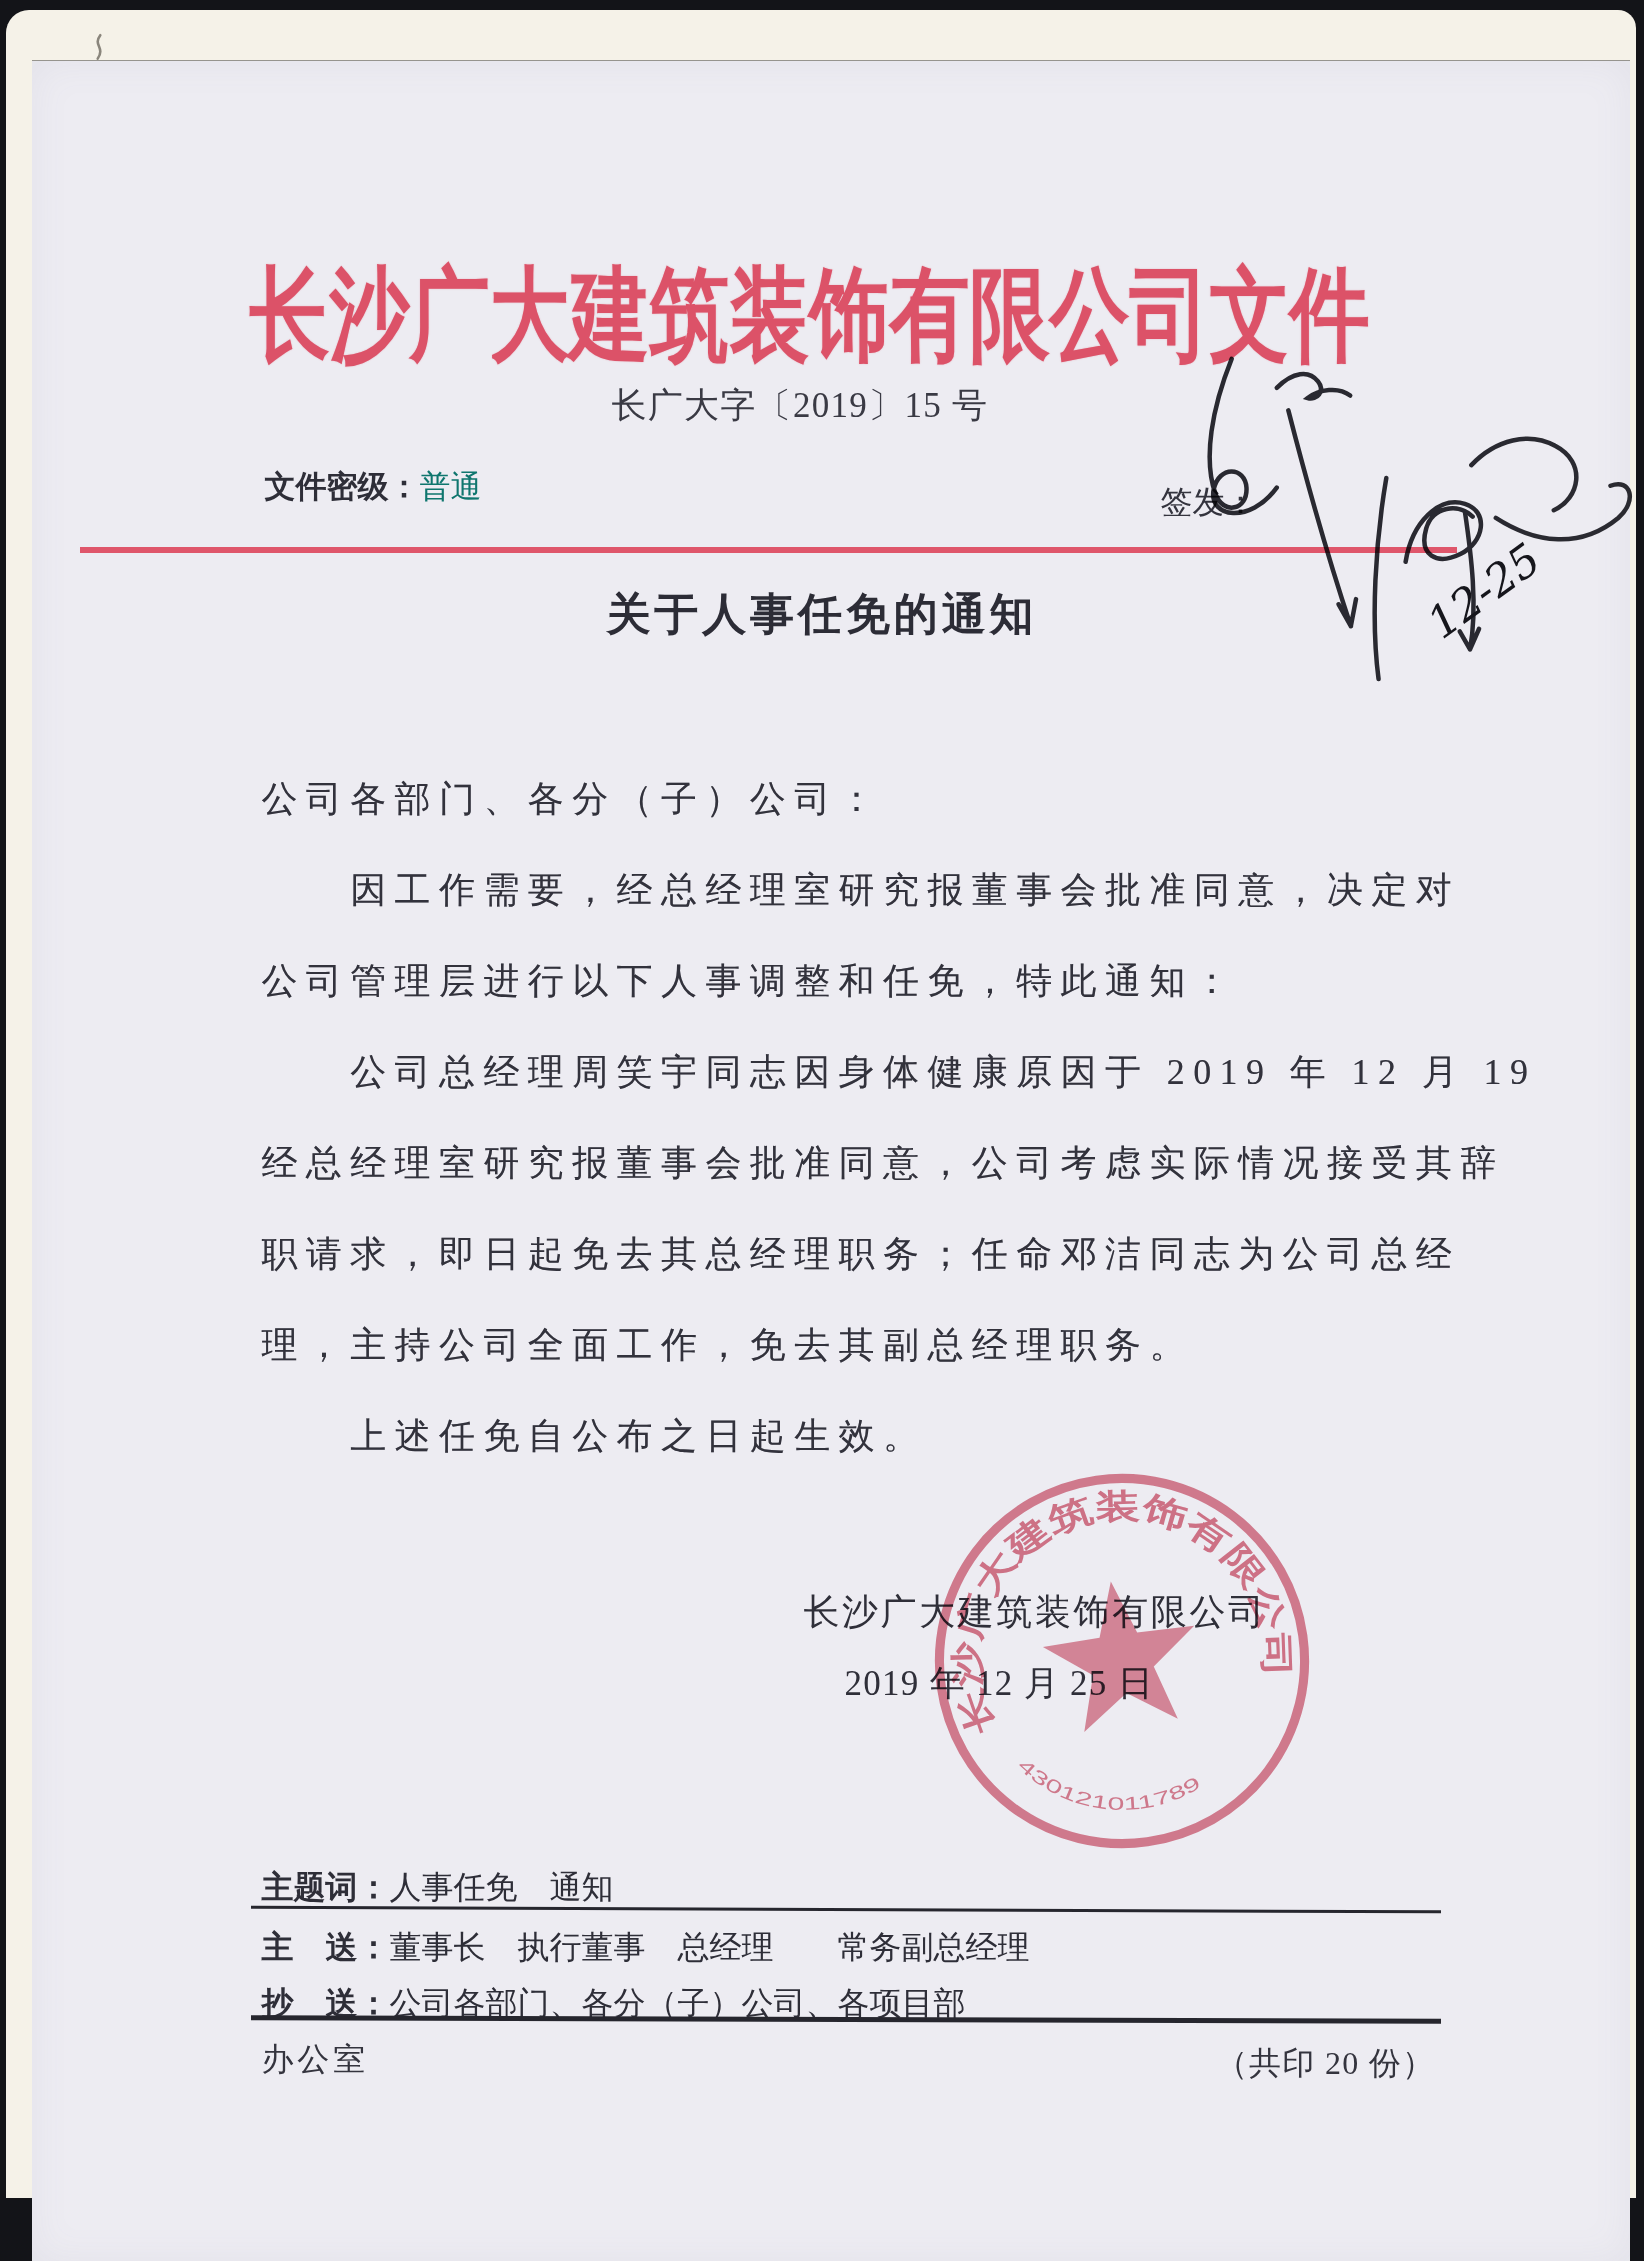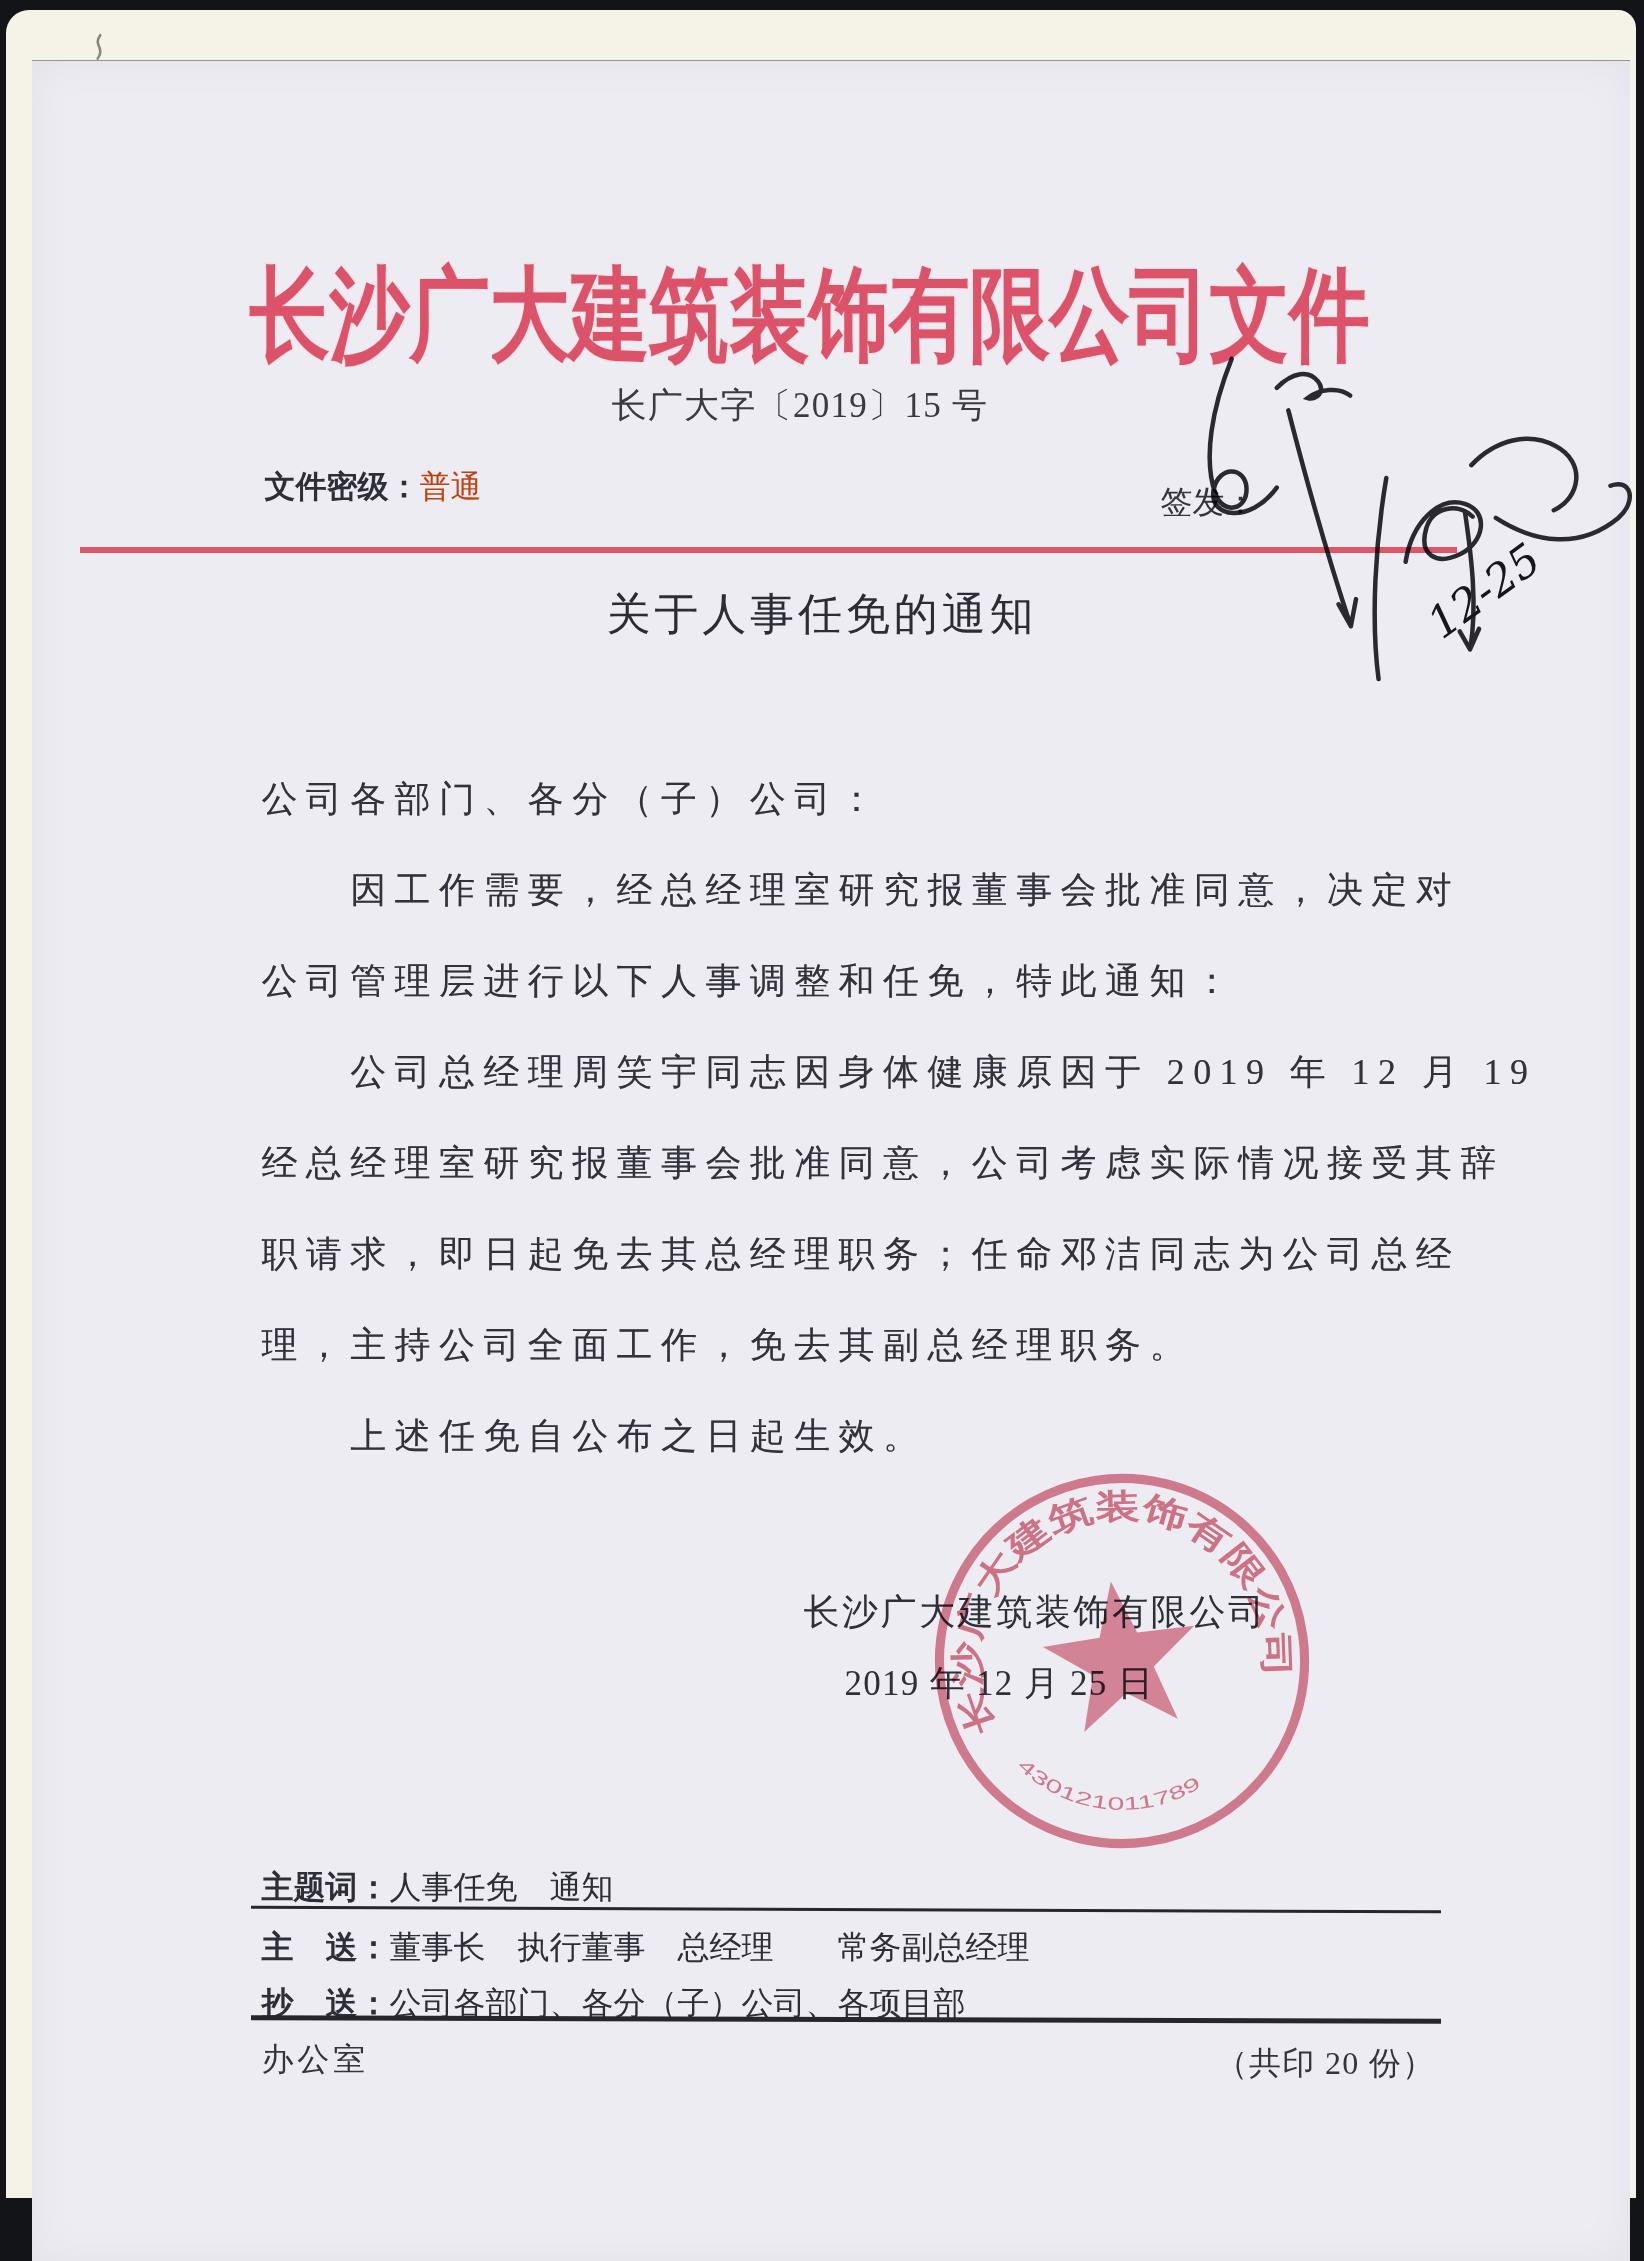--- a/index.html
+++ b/index.html
@@ -10,24 +10,24 @@
   .paper-doc{position:absolute;left:26px;top:50px;width:1598px;height:2201px;
     background:#edecf2;border-top:1.9px solid #96948e;box-shadow:inset 0 0 39px rgba(120,120,140,.08);}
   .t{position:absolute;white-space:pre;}
 
   .org-title{left:217px;top:187px;width:1096px;font-size:80px;font-weight:700;
     color:#dc5268;letter-spacing:0;transform:scaleY(1.28);transform-origin:left top;
     text-shadow:0 0 1.3px rgba(220,82,104,.45);}
   .doc-number{left:535px;top:321px;font-size:35px;color:#3a3a44;letter-spacing:1.3px;margin-left:44px;}
   .meta-label{left:232px;top:405px;font-size:31px;font-weight:700;color:#2e2e38;
     font-family:"Liberation Sans","DejaVu Sans",sans-serif;}
-  .meta-value{font-weight:400;font-family:"Liberation Serif","DejaVu Serif",serif;color:#c2410c;}
+  .meta-value{font-weight:400;font-family:"Liberation Serif","DejaVu Serif",serif;color:#0f766e;}
   .signer-label{left:1128px;top:420px;font-size:32px;color:#34343e;}
   .red-rule{left:48px;top:486px;width:1377px;height:5.8px;background:#df566b;}
-  .doc-title{left:574px;top:524px;font-size:44px;font-weight:400;letter-spacing:3.9px;color:#2c2c36;}
+  .doc-title{left:574px;top:524px;font-size:44px;font-weight:700;letter-spacing:3.9px;color:#2c2c36;}
 
   .body-block{left:229px;top:682px;width:1154px;color:#32323c;
     text-shadow:0 0 0.6px rgba(40,40,55,.35);}
   .body-line{height:69px;line-height:69px;font-size:36px;letter-spacing:8.4px;white-space:pre;}
 
   .sign-company{left:771px;top:1527px;font-size:36px;letter-spacing:2.6px;color:#2f2f39;}
   .sign-date{left:812px;top:1599px;font-size:35px;letter-spacing:1.3px;color:#2f2f39;}
 
   .seal-svg{position:absolute;left:877px;top:1387px;width:426px;height:426px;
     opacity:.85;mix-blend-mode:multiply;transform:rotate(-8deg);}

